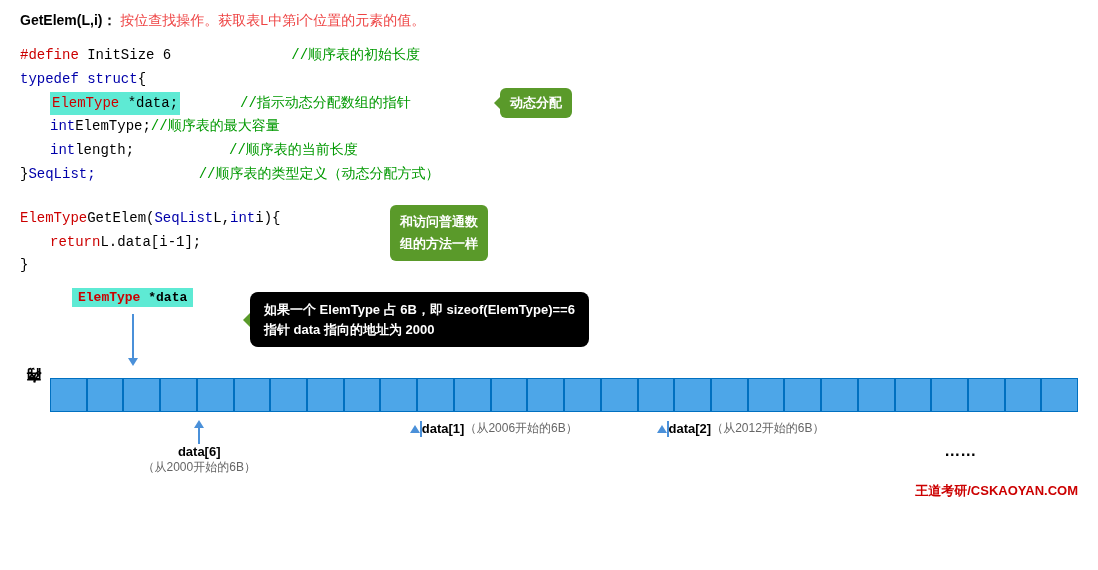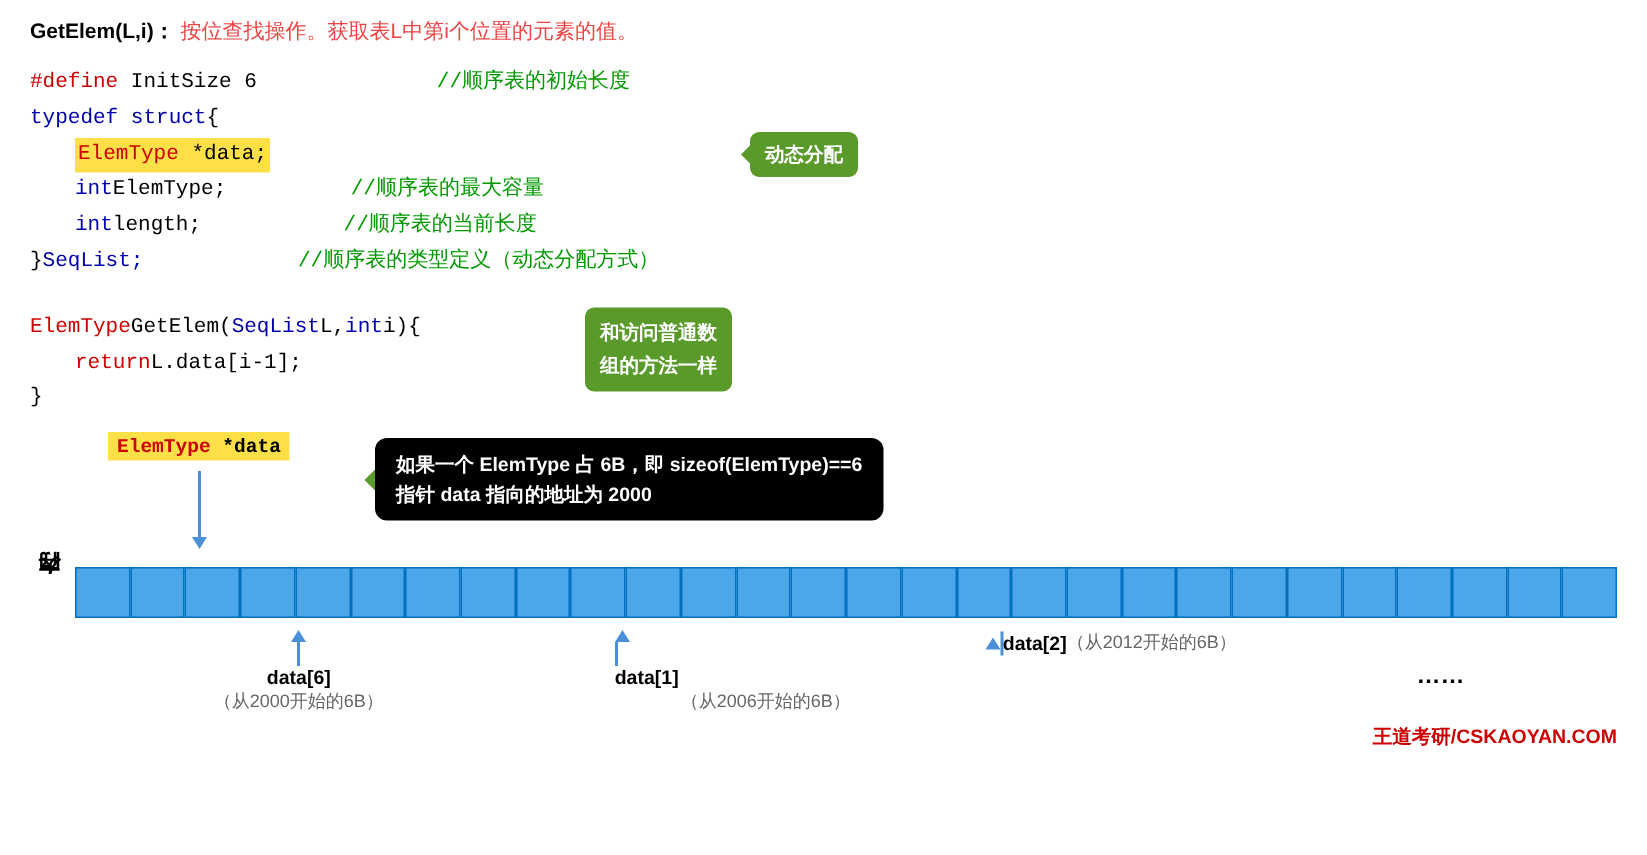--- a/index.html
+++ b/index.html
@@ -31,21 +31,21 @@
     }
 
     .kw-define { color: #c00; }
     .kw-typedef { color: #00a; }
     .kw-struct { color: #00a; }
     .kw-int { color: #00a; }
     .kw-return { color: #c00; }
     .type-elem { color: #c00; }
     .type-seqlist { color: #00a; }
     .comment { color: #090; }
-    .highlight-yellow { background: #fde047; padding: 0 2px; }
+    .highlight-yellow { background: #5eead4; padding: 0 2px; }
 
     .tooltip-green {
       background: #5a9a2a;
       color: #fff;
       border-radius: 6px;
       padding: 4px 10px;
       font-family: Arial, sans-serif;
       font-size: 13px;
       font-weight: bold;
       display: inline-block;
@@ -168,29 +168,30 @@
     <span class="kw-typedef">typedef</span>&nbsp;
     <span class="kw-struct">struct</span><span>{</span>
   </div>
 
   <div class="code-line" style="position:relative;">
     <span style="display:inline-block; width:30px;"></span>
     <span class="highlight-yellow">
       <span class="type-elem">ElemType</span>
       <span> *data;</span>
     </span>
+    <span style="margin-left:60px;" class="comment">//指示动态分配数组的指针</span>
 
     <span class="tooltip-green tooltip-arrow-left" style="left:480px; top:-4px;">动态分配</span>
   </div>
 
   <div class="code-line">
     <span style="display:inline-block; width:30px;"></span>
     <span class="kw-int">int</span>
     <span> ElemType;</span>
-    <span style="margin-left:83px;text-align:right;" class="comment">//顺序表的最大容量</span>
+    <span style="text-align:right;" class="comment">//顺序表的最大容量</span>
   </div>
 
   <div class="code-line">
     <span style="display:inline-block; width:30px;"></span>
     <span class="kw-int">int</span>
     <span> length;</span>
     <span style="margin-left:95px;" class="comment">//顺序表的当前长度</span>
   </div>
 
   <div class="code-line">
@@ -279,25 +280,25 @@
 
   <div style="position:relative; height:80px; margin-left:30px;">
 
     <div style="position:absolute; left:9%; display:flex; flex-direction:column; align-items:center;">
       <div class="arrow-head-up" style="border-bottom-color:#4a90d9;"></div>
       <div style="width:2px; height:16px; background:#4a90d9;"></div>
       <span style="font-family:Arial,sans-serif; font-size:13px; font-weight:bold;">data[6]</span>
       <span style="font-family:Arial,sans-serif; font-size:12px; color:#666;">（从2000开始的6B）</span>
     </div>
 
-    <div style="position:absolute; left:35%; display:flex; flex-direction:column; align-items:flex-start;">
+    <div style="position:absolute; left:35%; display:flex; flex-direction:row; align-items:center;">
       <div class="arrow-head-up" style="border-bottom-color:#4a90d9;"></div>
       <div style="width:2px; height:16px; background:#4a90d9;"></div>
       <span style="font-family:Arial,sans-serif; font-size:13px; font-weight:bold;">data[1]</span>
-      <span style="font-family:Arial,sans-serif; font-size:12px; color:#666;margin-left:44px;">（从2006开始的6B）</span>
+      <span style="font-family:Arial,sans-serif; font-size:12px; color:#666;">（从2006开始的6B）</span>
     </div>
 
     <div style="position:absolute; left:59%; display:flex; align-items:center;">
       <div class="arrow-head-up" style="border-bottom-color:#4a90d9;"></div>
       <div style="width:2px; height:16px; background:#4a90d9;"></div>
       <span style="font-family:Arial,sans-serif; font-size:13px; font-weight:bold;">data[2]</span>
       <span style="font-family:Arial,sans-serif; font-size:12px; color:#666;">（从2012开始的6B）</span>
     </div>
 
     <div style="position:absolute; left:87%; display:flex; flex-direction:column; align-items:center; top:22px;">

